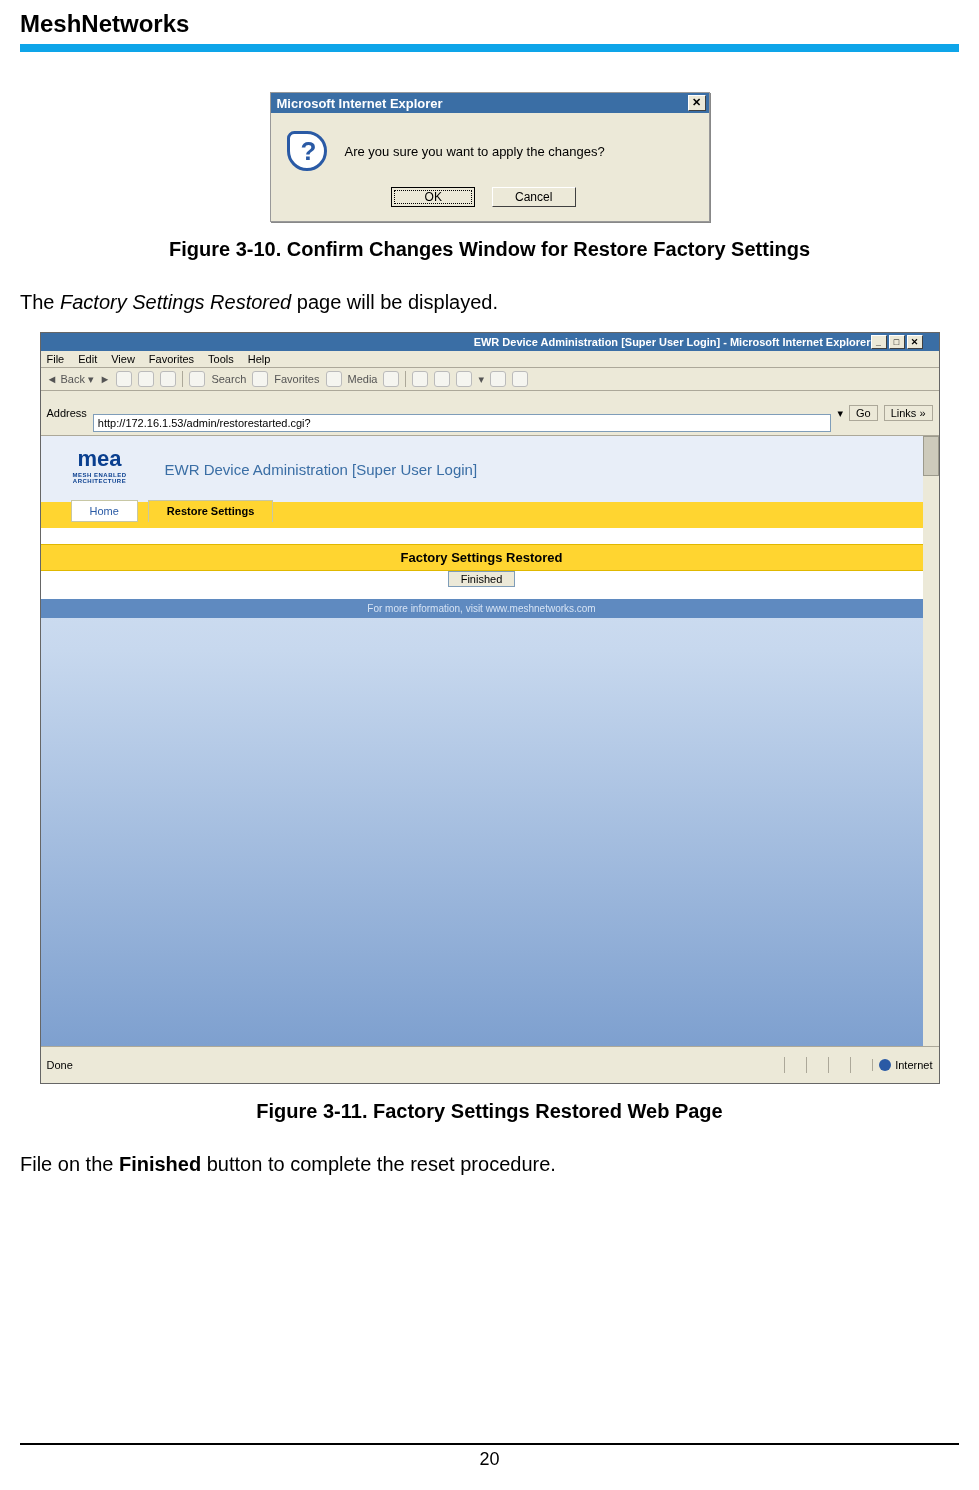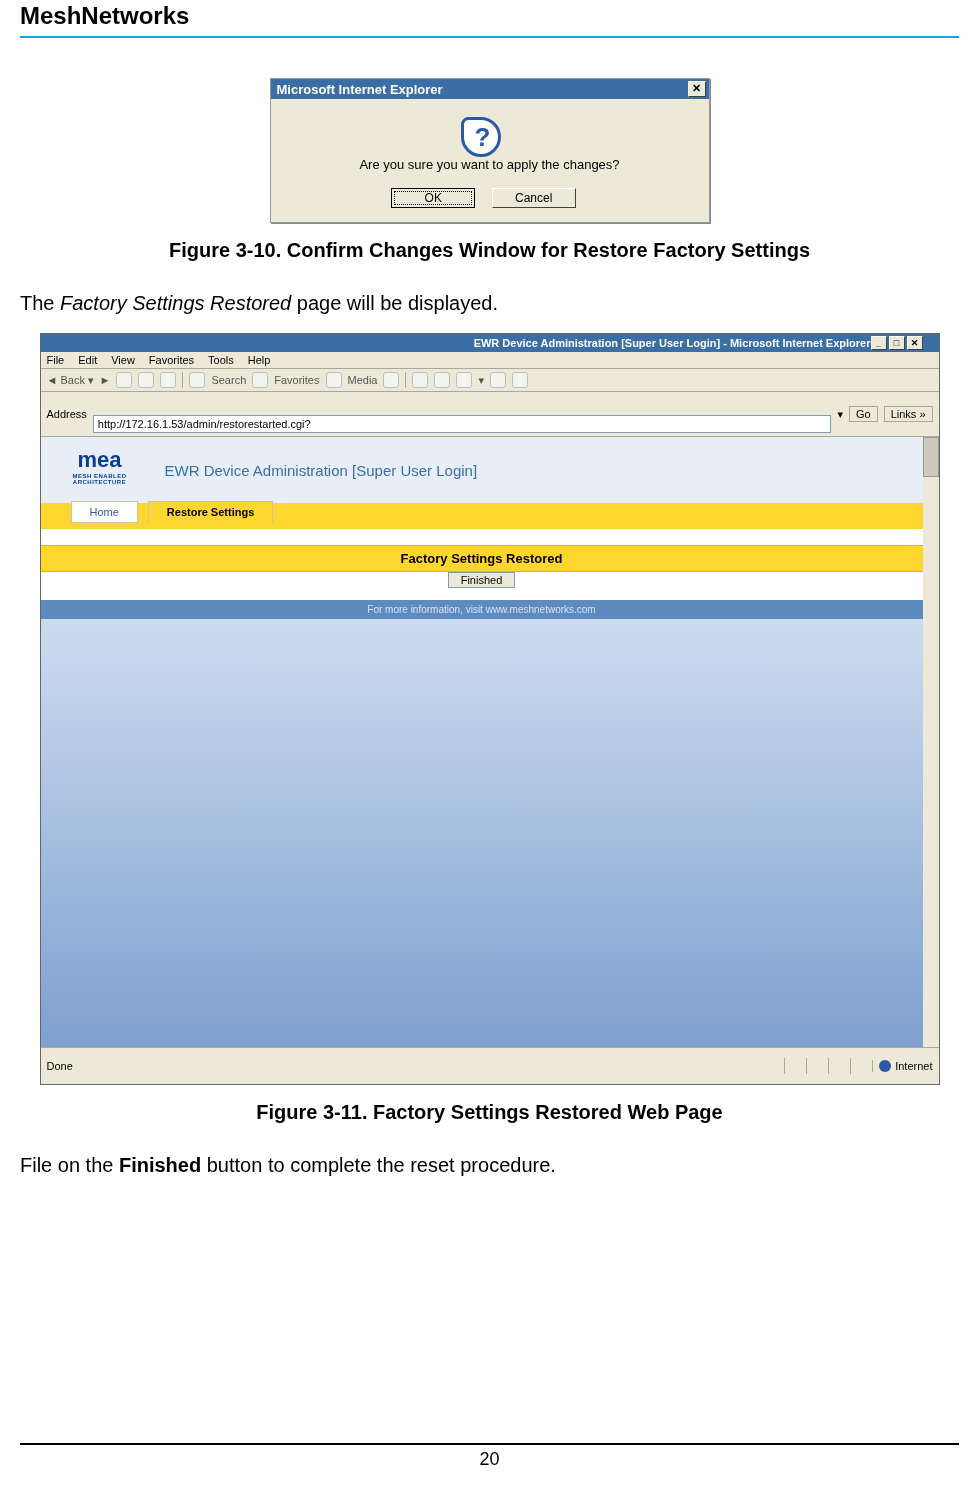--- a/index.html
+++ b/index.html
@@ -7,22 +7,22 @@
     font-family: Arial, Helvetica, sans-serif;
     background: #fff;
     width: 979px;
     height: 1490px;
     position: relative;
     padding: 0 20px;
   }
   .doc-header {
     font-size: 24px;
     font-weight: bold;
-    padding: 2px 0 6px 0;
-    border-bottom: 2px solid #0ea5e9;
+    padding: 10px 0 6px 0;
+    border-bottom: 8px solid #0ea5e9;
   }
   .figure-wrap { text-align: center; margin-top: 40px; }
   .caption {
     font-size: 20px;
     font-weight: bold;
     text-align: center;
     margin: 16px 0 30px 0;
   }
   .body-text {
     font-size: 20px;
@@ -69,21 +69,20 @@
     text-align:center;
     font-family: Arial;
   }
   .dlg-body {
     display: flex;
     align-items: center;
     padding: 18px 16px 10px 16px;
     font-family: Tahoma, Arial, sans-serif;
     font-size: 13px;
     color: #000;
-    flex-direction: column;
   }
   .dlg-icon {
     width: 40px; height: 40px;
     border: 3px solid #2a5aa5;
     border-radius: 8px 22px 22px 22px;
     position: relative;
     margin-right: 18px;
     background: #fff;
   }
   .dlg-icon::after {

